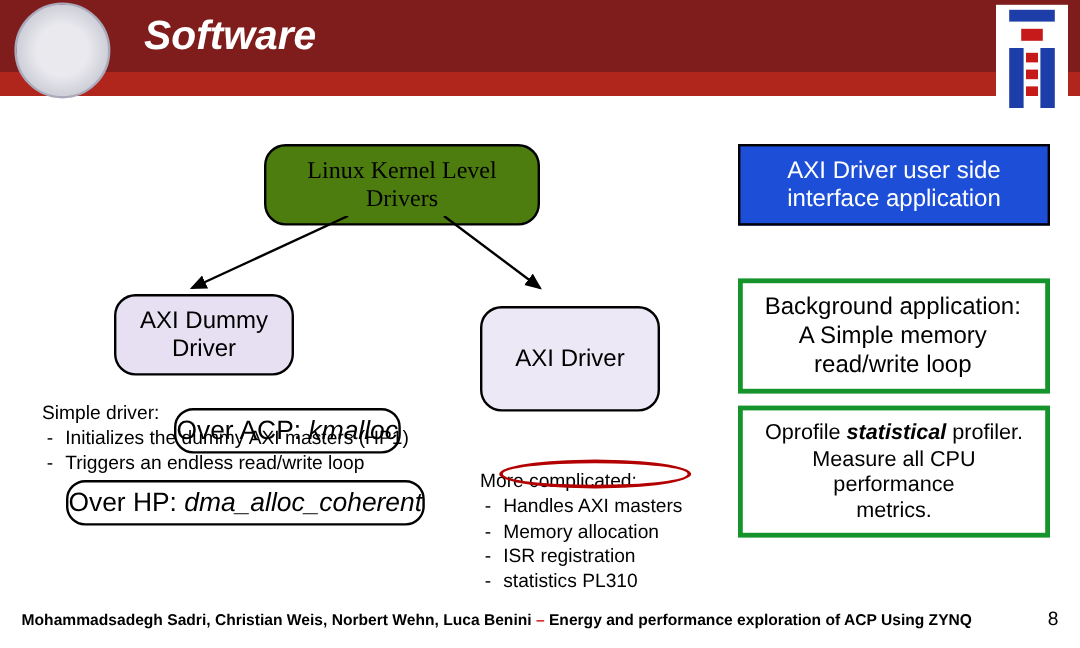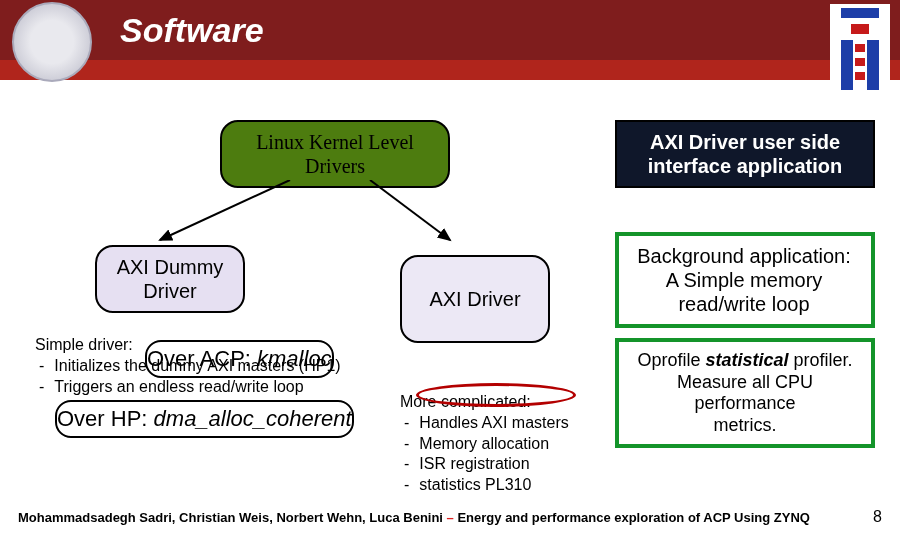--- a/index.html
+++ b/index.html
@@ -27,21 +27,21 @@
     border-radius: 50%; background: radial-gradient(circle,#e9e9ee 40%,#cfcfd9 70%,#9ea0b0 100%);
     z-index: 10; border: 2px solid #aab;
   }
 
   .node {
     position: absolute; border: 2px solid #000; padding: 8px 14px;
     text-align: center; font-size: 20px; line-height: 1.2;
   }
   .node.rounded { border-radius: 18px; }
   .node.blue   { background: #4d7c0f; color: #000; font-family: Liberation Serif, serif; }
-  .node.black  { background: #0f172a; color: #fff; font-weight: bold; }
+  .node.black  { background: #1d4ed8; color: #fff; }
   .node.lav    { background: #e6e0f2; }
   .node.lav2   { background: #ece8f5; }
   .node.green  { background: #fff; border: 4px solid #14942a; }
 
   .text-block { position: absolute; font-size: 16px; line-height: 1.3; }
   .text-block ul { list-style: none; padding-left: 0; }
   .text-block li::before { content: "-"; margin: 0 10px 0 4px; }
 
   .overlay-box {
     position: absolute; border: 2px solid #000; border-radius: 16px;

